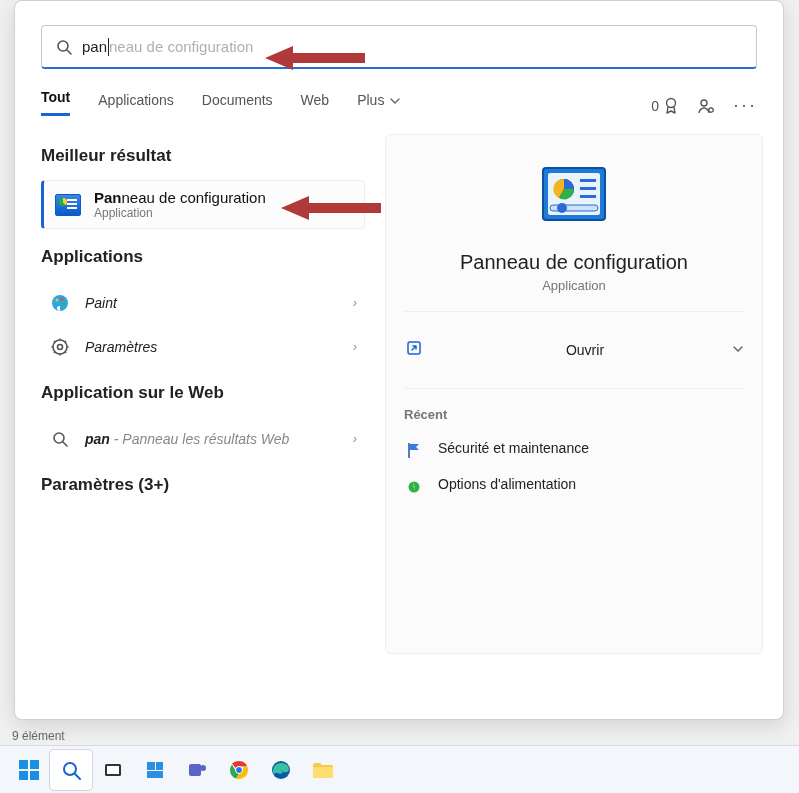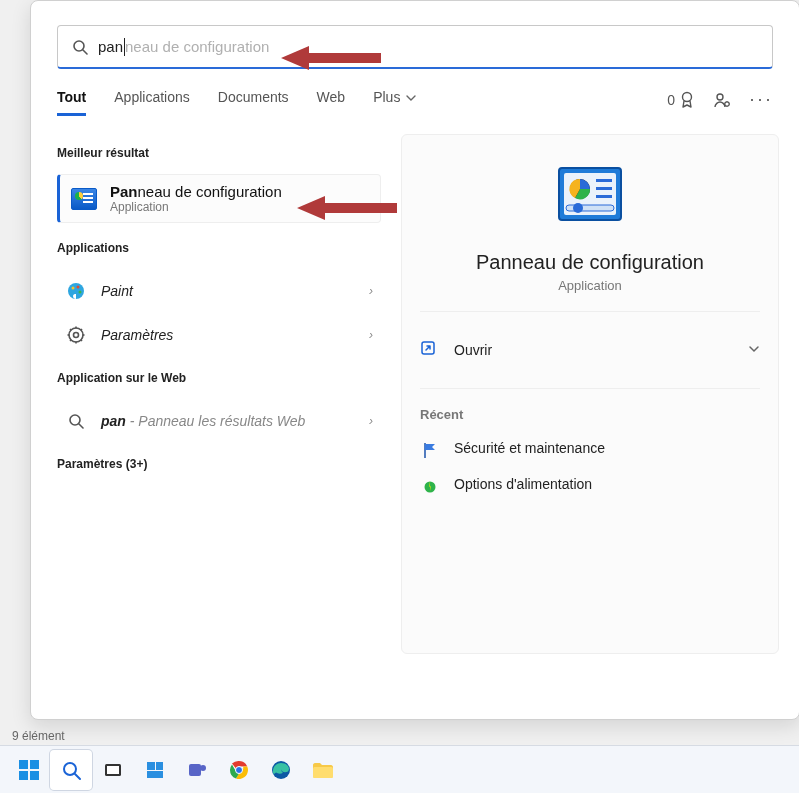--- a/index.html
+++ b/index.html
@@ -1,48 +1,48 @@
 <!DOCTYPE html>
 <html><head>
 <meta charset="utf-8">
 <style>
   * { box-sizing: border-box; margin: 0; padding: 0; font-family: "Segoe UI", sans-serif; }
   body { width: 799px; height: 793px; background: #f0f0f0; position: relative; overflow: hidden; }
   .search-panel {
-    position: absolute; top: 0; left: 30px; width: 770px; height: 720px;
+    position: absolute; top: 0; left: 14px; width: 770px; height: 720px;
     background: #fff; border: 1px solid #d0d0d0; border-radius: 8px;
     box-shadow: 0 6px 20px rgba(0,0,0,0.12);
     display: flex; flex-direction: column;
   }
   .searchbar-wrap { padding: 24px 26px 0 26px; }
   .searchbar {
     height: 44px; border: 1px solid #c8c8c8; border-bottom: 2px solid #2a6bd8;
     border-radius: 4px; display: flex; align-items: center; padding: 0 14px;
     background: #fff;
   }
   .searchbar svg { flex-shrink: 0; margin-right: 10px; }
   .searchbar .typed { font-size: 15px; color: #222; }
   .searchbar .ghost { font-size: 15px; color: #b0b0b0; }
   .caret { display:inline-block; width:1px; height:18px; background:#222; vertical-align:middle; margin-left:1px; animation:blink 1s step-end infinite;}
   @keyframes blink{50%{opacity:0;}}
 
-  .tabrow { display:flex; align-items:flex-start; padding: 20px 26px 0 26px; font-size:14px; color:#555; position:relative;}
+  .tabrow { display:flex; align-items:flex-end; padding: 20px 26px 0 26px; font-size:14px; color:#555; position:relative;}
   .tab { margin-right:28px; cursor:pointer; padding-bottom:8px;}
   .tab.active { color:#111; font-weight:600; border-bottom:3px solid #1a63d6;}
   .tabrow .spacer { flex:1; }
   .tabrow .rwd { display:flex; align-items:center; gap:18px; color:#555;}
   .tabrow .rwd .rcount{font-size:14px;}
   .dots { font-size:18px; letter-spacing:2px; cursor:pointer;}
   .tabrow svg { vertical-align:middle; }
 
   .columns { display:flex; flex:1; overflow:hidden; }
   .leftcol { width: 360px; padding: 24px 10px 0 26px; }
   .rightcol { flex:1; padding: 18px 20px 0 10px; }
 
-  .section-h { font-size:12px; font-weight:600; color:#222; margin: 6px 0 14px 0; }
+  .section-h { font-size:17px; font-weight:600; color:#222; margin: 6px 0 14px 0; }
 
   .best-item {
     display:flex; align-items:center; background:#fcfcfc; border:1px solid #eee;
     border-radius:4px; padding:8px 10px; position:relative; margin-bottom:18px;
     border-left:3px solid #1a63d6;
   }
   .best-item .icon-box { width:28px; height:28px; margin-right:12px; display:flex; align-items:center; justify-content:center;}
   .best-item .ttl { font-size:15px; color:#111; }
   .best-item .sub { font-size:12px; color:#777; }
 
@@ -57,21 +57,21 @@
   .leftcol .section-h.mt{margin-top:14px;}
 
   .preview-card {
     background:#fbfbfb; border:1px solid #eee; border-radius:6px;
     padding: 24px 18px 18px 18px; min-height:520px;
   }
   .preview-icon { width:68px; height:68px; margin:6px auto 18px auto; display:block;}
   .preview-title{ text-align:center; font-size:20px; color:#222; margin-bottom:4px;}
   .preview-sub{ text-align:center; font-size:13px; color:#777;}
   .preview-sep{ height:1px; background:#eee; margin:18px 0;}
-  .openrow{ display:flex; align-items:center; padding:10px 0; cursor:pointer;}
+  .openrow{ display:flex; align-items:center; padding:10px 0; cursor:pointer;text-align:center;}
   .openrow .oic{ width:20px; margin-right:14px; color:#1a63d6;}
   .openrow .olbl{ font-size:14px; color:#222; flex:1;}
   .openrow .ochev{ color:#888;}
   .recent-h{ font-size:13px; color:#777; margin:16px 0 10px 0;font-weight:bold;}
   .recent-item{ display:flex; align-items:flex-start; padding:8px 0; font-size:14px; color:#222; cursor:pointer;}
   .recent-item .ric{ width:20px; height:20px; margin-right:14px; display:flex;align-items:center;justify-content:center;}
 
   
   .arrow{ position:absolute; pointer-events:none; }
   .arrow svg{ display:block;}

